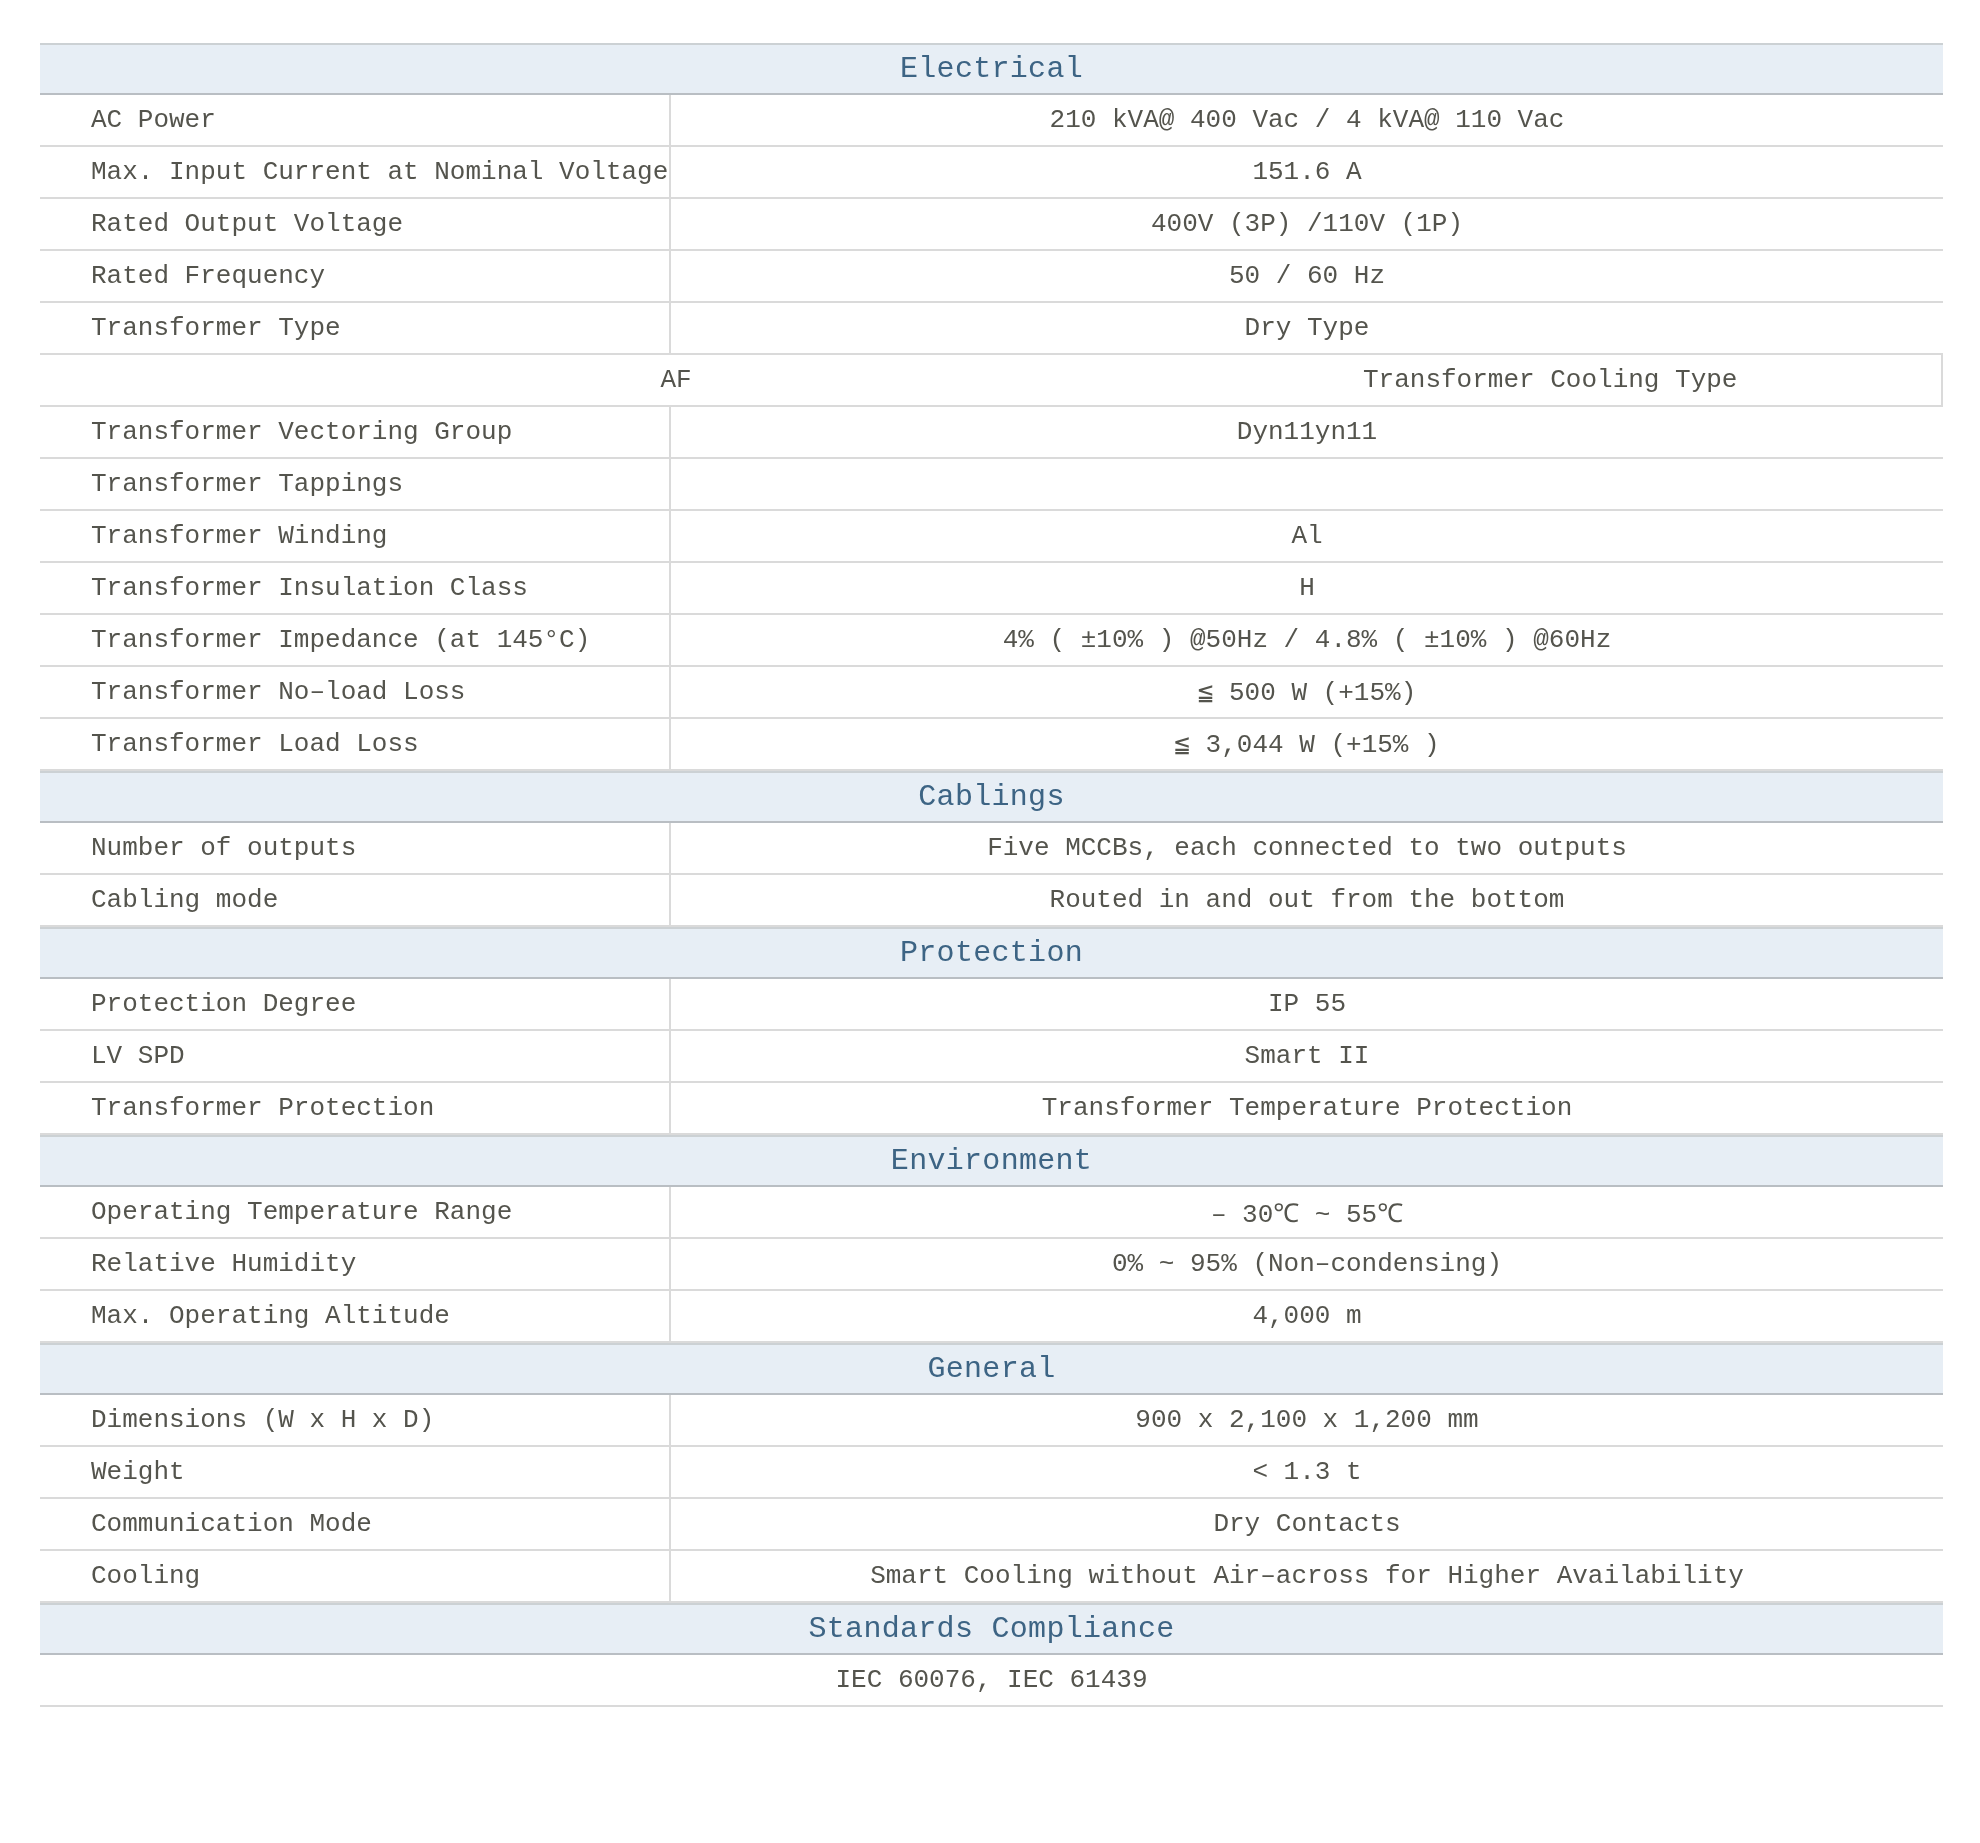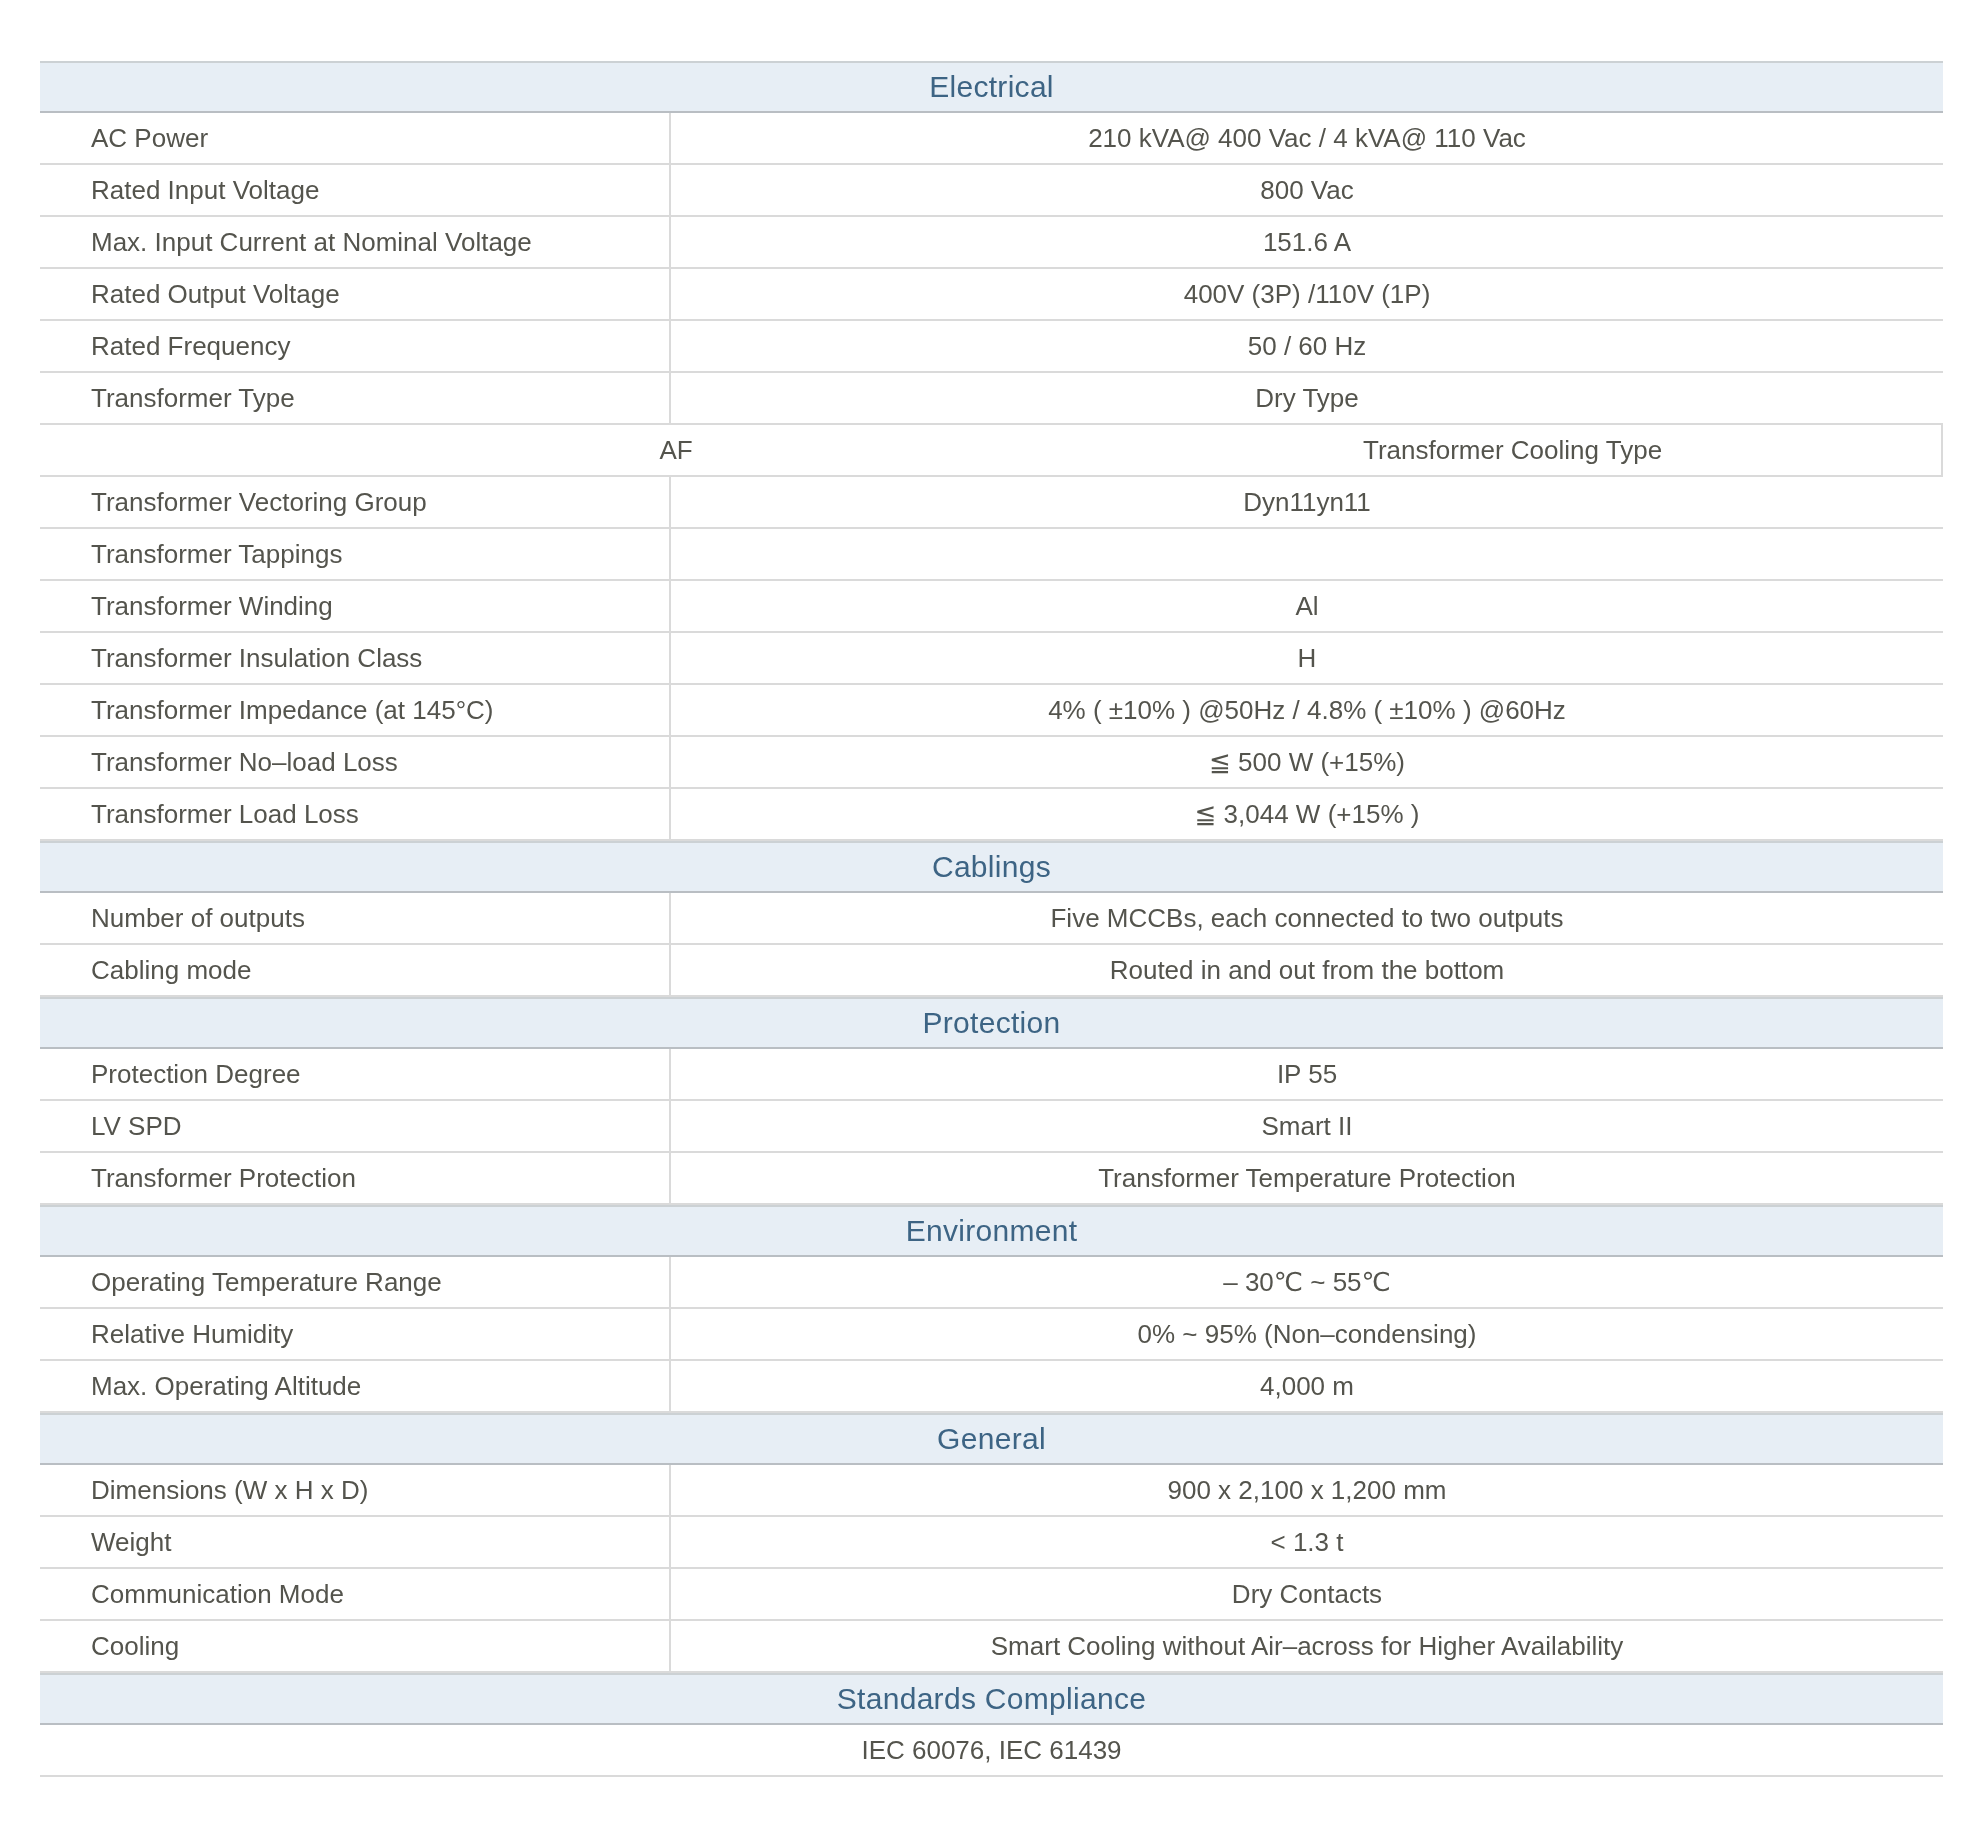--- a/index.html
+++ b/index.html
@@ -10,22 +10,23 @@
   body {
     width: 1980px;
     height: 1843px;
     position: relative;
     font-family: "Liberation Sans", "DejaVu Sans", sans-serif;
     -webkit-font-smoothing: antialiased;
   }
   .spec-table {
     position: absolute;
     left: 40px;
-    top: 61px;
+    top: 43px;
     width: 1903px;
+    font-family: Liberation Mono, monospace;
   }
   .band {
     box-sizing: border-box;
     height: 52px;
     background: var(--band-bg, #e7eef5);
     border-top: 2px solid var(--band-line-top, #ccd1d4);
     border-bottom: 2px solid var(--band-line-bottom, #b9bec3);
     display: flex;
     align-items: center;
     justify-content: center;
@@ -65,24 +66,20 @@
 </head>
 <body style="background: rgb(255, 255, 255);">
 
 <main class="spec-table">
     <div class="band">
       <span>Electrical</span>
     </div>
     <div class="row">
       <div class="cell label">AC Power</div>
       <div class="cell value">210 kVA@ 400 Vac / 4 kVA@ 110 Vac</div>
-    </div>
-    <div class="row">
-      <div class="cell label">Rated Input Voltage</div>
-      <div class="cell value">800 Vac</div>
     </div>
     <div class="row">
       <div class="cell label">Max. Input Current at Nominal Voltage</div>
       <div class="cell value">151.6 A</div>
     </div>
     <div class="row">
       <div class="cell label">Rated Output Voltage</div>
       <div class="cell value">400V (3P) /110V (1P)</div>
     </div>
     <div class="row">

